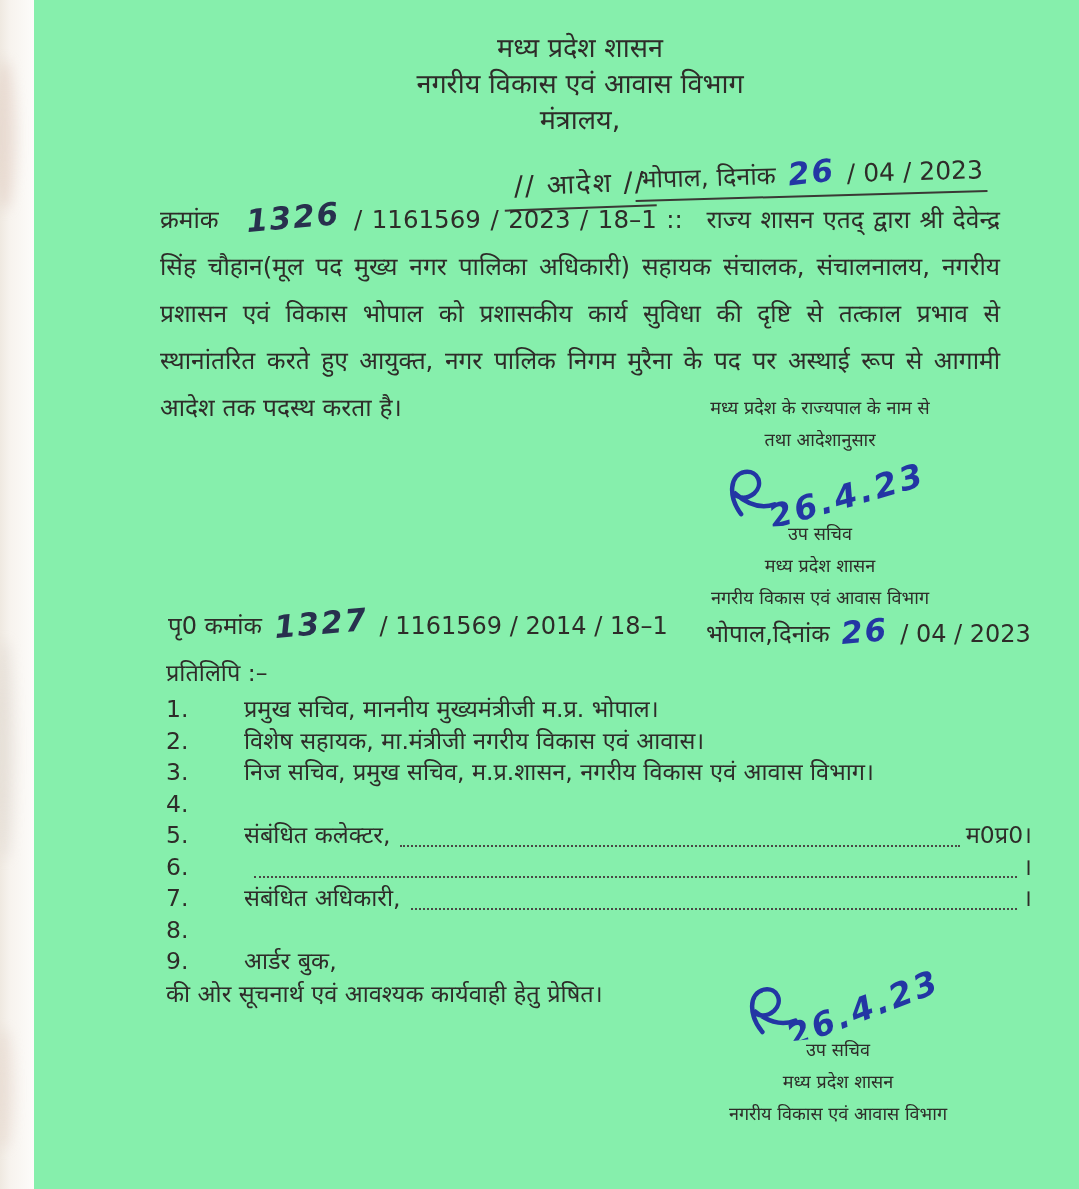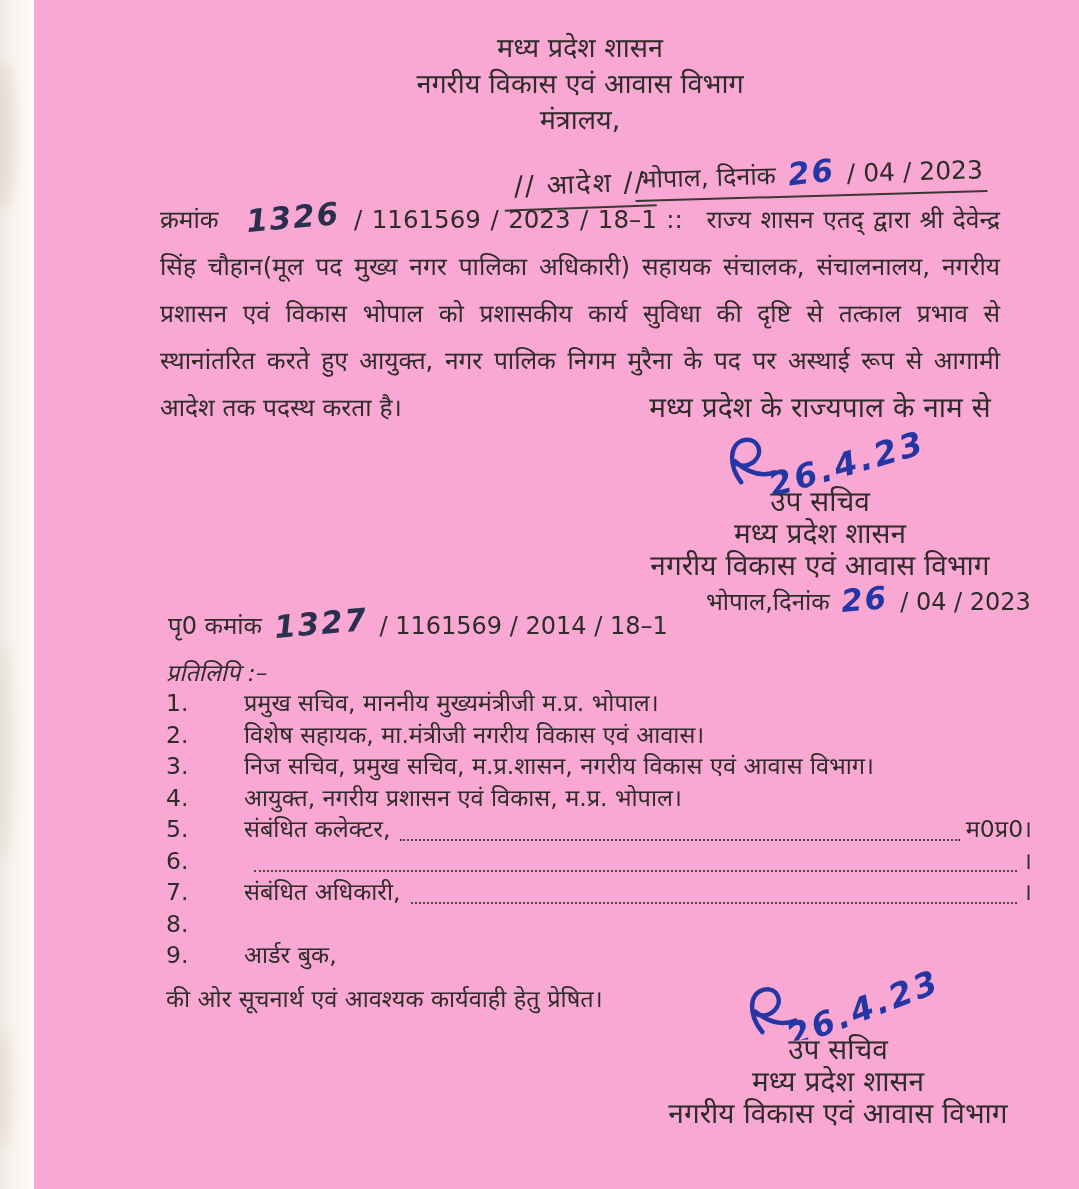--- a/index.html
+++ b/index.html
@@ -1,20 +1,20 @@
 <!DOCTYPE html>
 <html><head>
 <meta charset="utf-8">
 <style>
   html,body{margin:0;padding:0;background:#e9e7e2;}
   .page{
     position:relative;
     width:1079px;height:1189px;
     margin:0 auto;
-    background:#f9a8d4;
+    background:#86efac;
     font-family:"DejaVu Sans","Liberation Sans",sans-serif;
     color:#2e2c29;
     overflow:hidden;
   }
   
   .edge-strip{
     position:absolute;left:0;top:0;bottom:0;width:34px;
     background:linear-gradient(90deg,#efe9e1 0,#f7f3ee 10px,#fdfcfa 34px);
     pointer-events:none;
   }
@@ -42,44 +42,44 @@
   .hw.dark{color:#28304e;}
   .hw.big{font-size:31px;transform:rotate(-5deg);margin:0 4px;line-height:0;}
 
   .body-para{
     position:absolute;top:196px;left:160px;width:840px;
     font-size:24.5px;line-height:47px;text-align:justify;margin:0;
   }
   .body-para .lbl{margin-right:14px;}
 
   .sign-block{position:absolute;text-align:center;}
-  .sign-block .l{font-size:28px;line-height:32px;}
+  .sign-block .l{font-size:18px;line-height:32px;}
   .sign-top{top:392px;left:610px;width:420px;}
   .sign-bottom{top:972px;left:628px;width:420px;}
   .sig-svg{display:block;margin:2px auto -6px auto;transform:rotate(-3deg);}
   .sign-bottom .sig-svg{transform:rotate(-6deg);margin-bottom:-2px;}
   .place-date{
     font-size:24px;margin-top:2px;text-align:left;padding-left:96px;white-space:nowrap;
   }
 
   .endorsement{
     position:absolute;top:608px;left:168px;font-size:24px;white-space:nowrap;
   }
 
   .copies{position:absolute;top:656px;left:166px;width:866px;font-size:23.5px;}
-  .copies .heading{font-style:italic;}
+  .copies .heading{margin-bottom:6px;}
   .copy-row{display:flex;align-items:baseline;line-height:31.5px;}
   .copy-row .no{flex:0 0 78px;}
   .copy-row .txt{white-space:nowrap;}
   .leader{
     flex:1 1 auto;min-width:30px;margin:0 6px 5px 10px;
     border-bottom:2.5px dotted #4a4845;height:1px;align-self:flex-end;
   }
   .suffix{white-space:nowrap;}
-  .closing{margin-top:11px;line-height:32px;}
+  .closing{margin-top:0;line-height:32px;}
 </style>
 </head>
 <body>
 
 <div class="page">
   <div class="edge-strip"></div>
   <div class="smudge s1"></div>
   <div class="smudge s2"></div>
   <div class="smudge s3"></div>
 
@@ -98,20 +98,21 @@
 
   <p class="body-para">
     <span class="lbl">क्रमांक</span>
     <span class="hw dark big">1326</span>
     <span class="lbl">/ 1161569 / 2023 / 18–1 ::</span>
     <span>राज्य शासन एतद् द्वारा श्री देवेन्द्र सिंह चौहान(मूल पद मुख्य नगर पालिका अधिकारी) सहायक संचालक, संचालनालय, नगरीय प्रशासन एवं विकास भोपाल को प्रशासकीय कार्य सुविधा की दृष्टि से तत्काल प्रभाव से स्थानांतरित करते हुए आयुक्त, नगर पालिक निगम मुरैना के पद पर अस्थाई रूप से आगामी आदेश तक पदस्थ करता है।</span>
   </p>
 
   <div class="sign-block sign-top">
     <div class="l">मध्य प्रदेश के राज्यपाल के नाम से</div>
+    <div class="l">तथा आदेशानुसार</div>
     <svg class="sig-svg" width="216" height="66" viewBox="0 0 216 66">
       <path d="M28,52 C16,34 18,12 34,10 C48,9 52,24 42,32 C34,38 24,36 22,30 C34,42 48,48 62,44" fill="none" stroke="#2336a4" stroke-width="4.5" stroke-linecap="round"></path>
       <text x="54" y="54" transform="rotate(-13 120 40)" fill="#2336a4" font-size="33" font-style="italic" font-weight="bold" letter-spacing="3">26.4.23</text>
     </svg>
     <div class="l">उप सचिव</div>
     <div class="l">मध्य प्रदेश शासन</div>
     <div class="l">नगरीय विकास एवं आवास विभाग</div>
     <div class="place-date">
       <span>भोपाल,दिनांक</span>
       <span class="hw blue big">26</span>
@@ -135,21 +136,20 @@
     <div class="copy-row">
       <span class="no">2.</span>
       <span class="txt">विशेष सहायक, मा.मंत्रीजी नगरीय विकास एवं आवास।</span>
     </div>
     <div class="copy-row">
       <span class="no">3.</span>
       <span class="txt">निज सचिव, प्रमुख सचिव, म.प्र.शासन, नगरीय विकास एवं आवास विभाग।</span>
     </div>
     <div class="copy-row">
       <span class="no">4.</span>
-      <span class="txt">आयुक्त, नगरीय प्रशासन एवं विकास, म.प्र. भोपाल।</span>
     </div>
     <div class="copy-row">
       <span class="no">5.</span>
       <span class="txt">संबंधित कलेक्टर,</span>
       <span class="leader"></span>
       <span class="suffix">म0प्र0।</span>
     </div>
     <div class="copy-row">
       <span class="no">6.</span>
       <span class="leader"></span>

